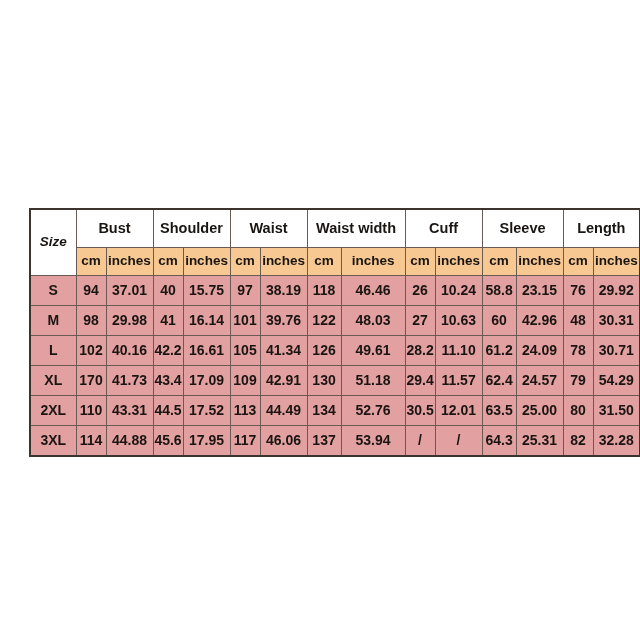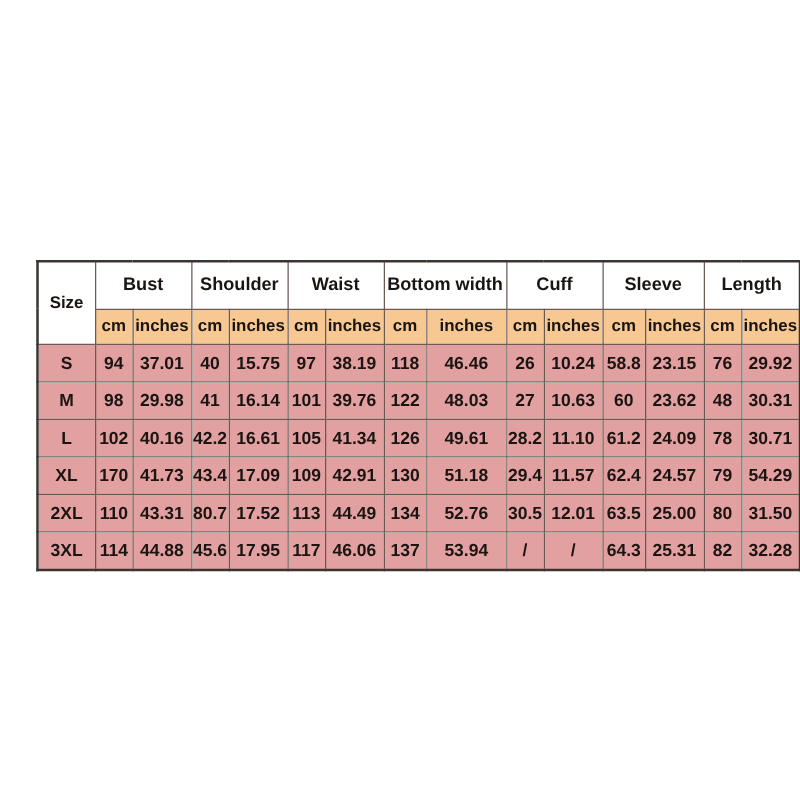--- a/index.html
+++ b/index.html
@@ -55,20 +55,21 @@
   
   .datarow td {
     background: #e2a0a0;
     font-size: 14px;
     height: 29px;
   }
   
   .size-head {
     background: #ffffff;
     font-size: 13.5px;
+    font-style: italic;
   }
   .size-cell {
     font-size: 14.5px;
   }
   .col-size { width: 46px; }
   .col-cm   { width: 30px; }
   .col-in   { width: 47px; }
   .col-cm-w { width: 34px; }
   .col-in-w { width: 64px; }
 </style>
@@ -93,21 +94,21 @@
         <col class="col-in">
       <col class="col-cm">
         <col class="col-in">
     </colgroup>
     <tbody>
       <tr class="grp">
         <td class="size-head" rowspan="2">Size</td>
         <td colspan="2">Bust</td>
         <td colspan="2">Shoulder</td>
         <td colspan="2">Waist</td>
-        <td colspan="2">Bottom width</td>
+        <td colspan="2">Waist width</td>
         <td colspan="2">Cuff</td>
         <td colspan="2">Sleeve</td>
         <td colspan="2">Length</td>
       </tr>
       <tr class="unit">
         <td>cm</td>
         <td>inches</td>
         <td>cm</td>
         <td>inches</td>
         <td>cm</td>
@@ -146,21 +147,21 @@
         <td>29.98</td>
         <td>41</td>
         <td>16.14</td>
         <td>101</td>
         <td>39.76</td>
         <td>122</td>
         <td>48.03</td>
         <td>27</td>
         <td>10.63</td>
         <td>60</td>
-        <td>23.62</td>
+        <td>42.96</td>
         <td>48</td>
         <td>30.31</td>
       </tr>
 
       <tr class="datarow">
         <td class="size-cell">L</td>
         <td>102</td>
         <td>40.16</td>
         <td>42.2</td>
         <td>16.61</td>
@@ -191,21 +192,21 @@
         <td>62.4</td>
         <td>24.57</td>
         <td>79</td>
         <td>54.29</td>
       </tr>
 
       <tr class="datarow">
         <td class="size-cell">2XL</td>
         <td>110</td>
         <td>43.31</td>
-        <td>80.7</td>
+        <td>44.5</td>
         <td>17.52</td>
         <td>113</td>
         <td>44.49</td>
         <td>134</td>
         <td>52.76</td>
         <td>30.5</td>
         <td>12.01</td>
         <td>63.5</td>
         <td>25.00</td>
         <td>80</td>

